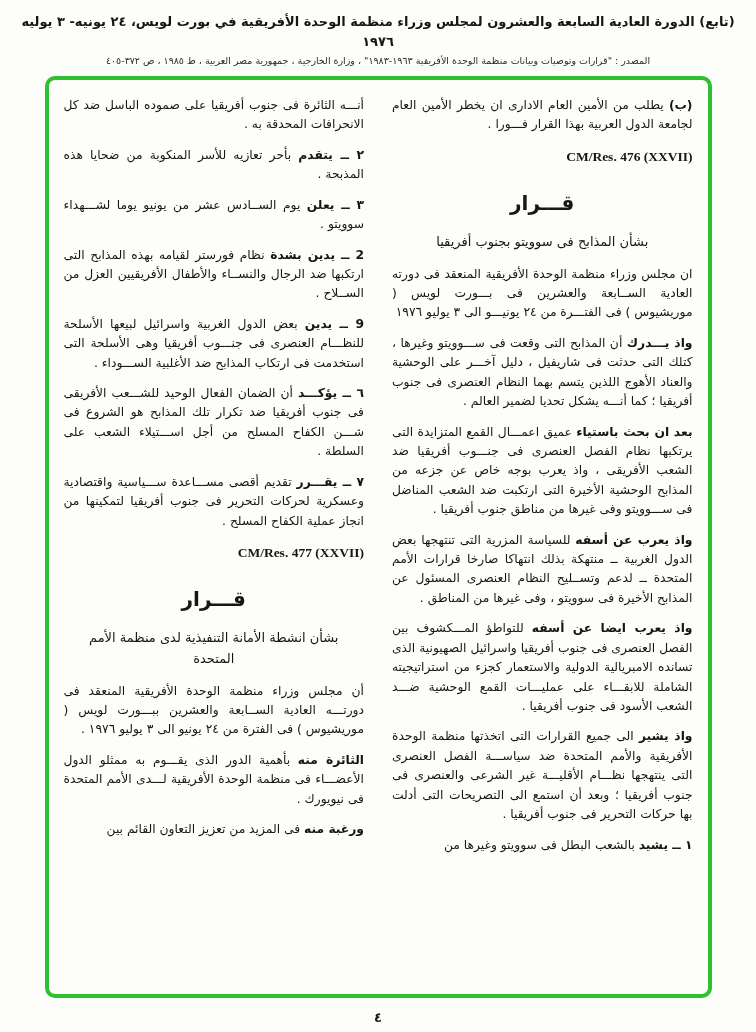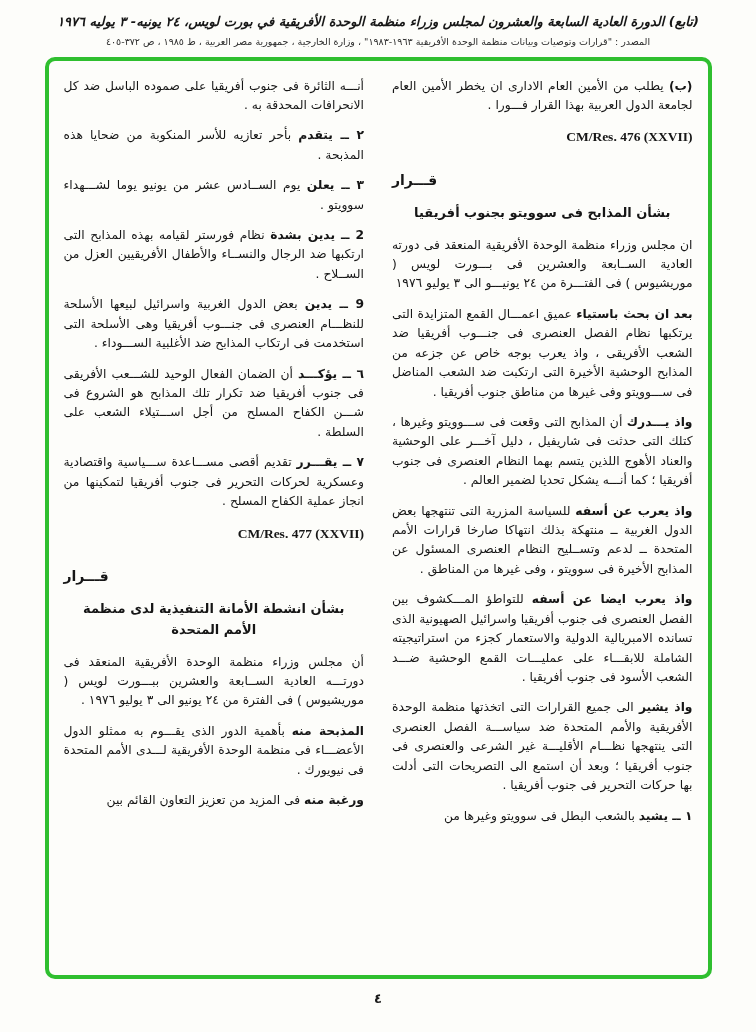--- a/index.html
+++ b/index.html
@@ -7,21 +7,21 @@
   body {
     background: #fdfdfa;
     color: #161616;
     font-family: "DejaVu Sans", "DejaVu Serif", sans-serif;
     overflow: hidden;
   }
   .page { width: 756px; height: 1032px; position: relative; }
 
   
   .doc-header { direction: rtl; text-align: center; padding: 12px 20px 0 20px; }
-  .doc-header .h1 { font-size: 13px; font-weight: 700; line-height: 1.5; font-style: italic; }
+  .doc-header .h1 { font-size: 13px; font-weight: 700; line-height: 1.5; }
   .doc-header .h2 { font-size: 9.5px; margin-top: 4px; color: #2b2b2b; }
 
   
   .green-box {
     width: 667px; height: 922px;
     margin: 10px auto 0 auto;
     border: 4px solid #2fbf2f;
     border-radius: 10px;
     padding: 16px 15px 10px 15px;
     overflow: hidden;
@@ -42,22 +42,22 @@
 
   .ref {
     direction: ltr;
     text-align: right;
     unicode-bidi: embed;
     font-family: "Liberation Serif", "DejaVu Serif", serif;
     font-weight: 700;
     font-size: 13.5px;
     margin: 4px 0 12px 0;
   }
-  .heading { text-align: left; font-weight: 700; font-size: 14px; margin: 21px 0 12px 0; }
-  .subheading { text-align: center; font-weight: 700; font-size: 13px; margin: 0 18px 12px 18px; line-height: 1.6; }
+  .heading { text-align: center; font-weight: 700; font-size: 20px; margin: 21px 0 12px 0; }
+  .subheading { text-align: center; font-weight: 400; font-size: 13px; margin: 0 18px 12px 18px; line-height: 1.6; }
 
   .page-num { text-align: center; font-size: 13px; font-weight: 700; margin-top: 12px; }
 </style>
 </head>
 <body>
 
 <div class="page">
 
   <header class="doc-header">
     <div class="h1">(تابع) الدورة العادية السابعة والعشرون لمجلس وزراء منظمة الوحدة الأفريقية في بورت لويس، ٢٤ يونيه- ٣ يوليه ١٩٧٦</div>
@@ -66,41 +66,41 @@
 
   <div class="green-box" style="border-color: rgb(47, 191, 47);">
     <div class="columns">
 
       <section class="col">
         <p class="para"><b class="lead">(ب)</b><span> يطلب من الأمين العام الادارى ان يخطر الأمين العام لجامعة الدول العربية بهذا القرار فـــورا .</span></p>
         <p class="ref">CM/Res. 476 (XXVII)</p>
         <p class="heading">قـــرار</p>
         <p class="subheading">بشأن المذابح فى سوويتو بجنوب أفريقيا</p>
         <p class="para"><b class="lead"></b><span>ان مجلس وزراء منظمة الوحدة الأفريقية المنعقد فى دورته العادية الســابعة والعشرين فى بـــورت لويس ( موريشيوس ) فى الفتـــرة من ٢٤ يونيـــو الى ٣ يوليو ١٩٧٦</span></p>
+        <p class="para"><b class="lead">واذ يـــدرك</b><span> أن المذابح التى وقعت فى ســـوويتو وغيرها ، كتلك التى حدثت فى شاريفيل ، دليل آخـــر على الوحشية والعناد الأهوج اللذين يتسم بهما النظام العنصرى فى جنوب أفريقيا ؛ كما أنـــه يشكل تحديا لضمير العالم .</span></p>
         <p class="para"><b class="lead">بعد ان بحث باستياء</b><span> عميق اعمـــال القمع المتزايدة التى يرتكبها نظام الفصل العنصرى فى جنـــوب أفريقيا ضد الشعب الأفريقى ، واذ يعرب بوجه خاص عن جزعه من المذابح الوحشية الأخيرة التى ارتكبت ضد الشعب المناضل فى ســـوويتو وفى غيرها من مناطق جنوب أفريقيا .</span></p>
-        <p class="para"><b class="lead">واذ يـــدرك</b><span> أن المذابح التى وقعت فى ســـوويتو وغيرها ، كتلك التى حدثت فى شاريفيل ، دليل آخـــر على الوحشية والعناد الأهوج اللذين يتسم بهما النظام العنصرى فى جنوب أفريقيا ؛ كما أنـــه يشكل تحديا لضمير العالم .</span></p>
         <p class="para"><b class="lead">واذ يعرب عن أسفه</b><span> للسياسة المزرية التى تنتهجها بعض الدول الغربية ــ منتهكة بذلك انتهاكا صارخا قرارات الأمم المتحدة ــ لدعم وتســليح النظام العنصرى المسئول عن المذابح الأخيرة فى سوويتو ، وفى غيرها من المناطق .</span></p>
         <p class="para"><b class="lead">واذ يعرب ايضا عن أسفه</b><span> للتواطؤ المـــكشوف بين الفصل العنصرى فى جنوب أفريقيا واسرائيل الصهيونية الذى تسانده الامبريالية الدولية والاستعمار كجزء من استراتيجيته الشاملة للابقـــاء على عمليـــات القمع الوحشية ضـــد الشعب الأسود فى جنوب أفريقيا .</span></p>
         <p class="para"><b class="lead">واذ يشير</b><span> الى جميع القرارات التى اتخذتها منظمة الوحدة الأفريقية والأمم المتحدة ضد سياســـة الفصل العنصرى التى ينتهجها نظـــام الأقليـــة غير الشرعى والعنصرى فى جنوب أفريقيا ؛ وبعد أن استمع الى التصريحات التى أدلت بها حركات التحرير فى جنوب أفريقيا .</span></p>
         <p class="para"><b class="lead">١ ــ يشيد</b><span> بالشعب البطل فى سوويتو وغيرها من</span></p>
       </section>
 
       <section class="col">
         <p class="para"><b class="lead"></b><span>أنـــه الثائرة فى جنوب أفريقيا على صموده الباسل ضد كل الانحرافات المحدقة به .</span></p>
         <p class="para"><b class="lead">٢ ــ يتقدم</b><span> بأحر تعازيه للأسر المنكوبة من ضحايا هذه المذبحة .</span></p>
         <p class="para"><b class="lead">٣ ــ يعلن</b><span> يوم الســادس عشر من يونيو يوما لشـــهداء سوويتو .</span></p>
         <p class="para"><b class="lead">2 ــ يدين بشدة</b><span> نظام فورستر لقيامه بهذه المذابح التى ارتكبها ضد الرجال والنســاء والأطفال الأفريقيين العزل من الســلاح .</span></p>
         <p class="para"><b class="lead">9 ــ يدين</b><span> بعض الدول الغربية واسرائيل لبيعها الأسلحة للنظـــام العنصرى فى جنـــوب أفريقيا وهى الأسلحة التى استخدمت فى ارتكاب المذابح ضد الأغلبية الســـوداء .</span></p>
         <p class="para"><b class="lead">٦ ــ يؤكـــد</b><span> أن الضمان الفعال الوحيد للشـــعب الأفريقى فى جنوب أفريقيا ضد تكرار تلك المذابح هو الشروع فى شـــن الكفاح المسلح من أجل اســـتيلاء الشعب على السلطة .</span></p>
         <p class="para"><b class="lead">٧ ــ يقـــرر</b><span> تقديم أقصى مســـاعدة ســـياسية واقتصادية وعسكرية لحركات التحرير فى جنوب أفريقيا لتمكينها من انجاز عملية الكفاح المسلح .</span></p>
         <p class="ref">CM/Res. 477 (XXVII)</p>
         <p class="heading">قـــرار</p>
         <p class="subheading">بشأن انشطة الأمانة التنفيذية لدى منظمة الأمم المتحدة</p>
         <p class="para"><b class="lead"></b><span>أن مجلس وزراء منظمة الوحدة الأفريقية المنعقد فى دورتـــه العادية الســابعة والعشرين ببـــورت لويس ( موريشيوس ) فى الفترة من ٢٤ يونيو الى ٣ يوليو ١٩٧٦ .</span></p>
-        <p class="para"><b class="lead">المذبحة منه</b><span> بأهمية الدور الذى يقـــوم به ممثلو الدول الأعضـــاء فى منظمة الوحدة الأفريقية لـــدى الأمم المتحدة فى نيويورك .</span></p>
+        <p class="para"><b class="lead">الثائرة منه</b><span> بأهمية الدور الذى يقـــوم به ممثلو الدول الأعضـــاء فى منظمة الوحدة الأفريقية لـــدى الأمم المتحدة فى نيويورك .</span></p>
         <p class="para"><b class="lead">ورغبة منه</b><span> فى المزيد من تعزيز التعاون القائم بين</span></p>
       </section>
 
     </div>
   </div>
 
   <footer>
     <div class="page-num">٤</div>
   </footer>
 

